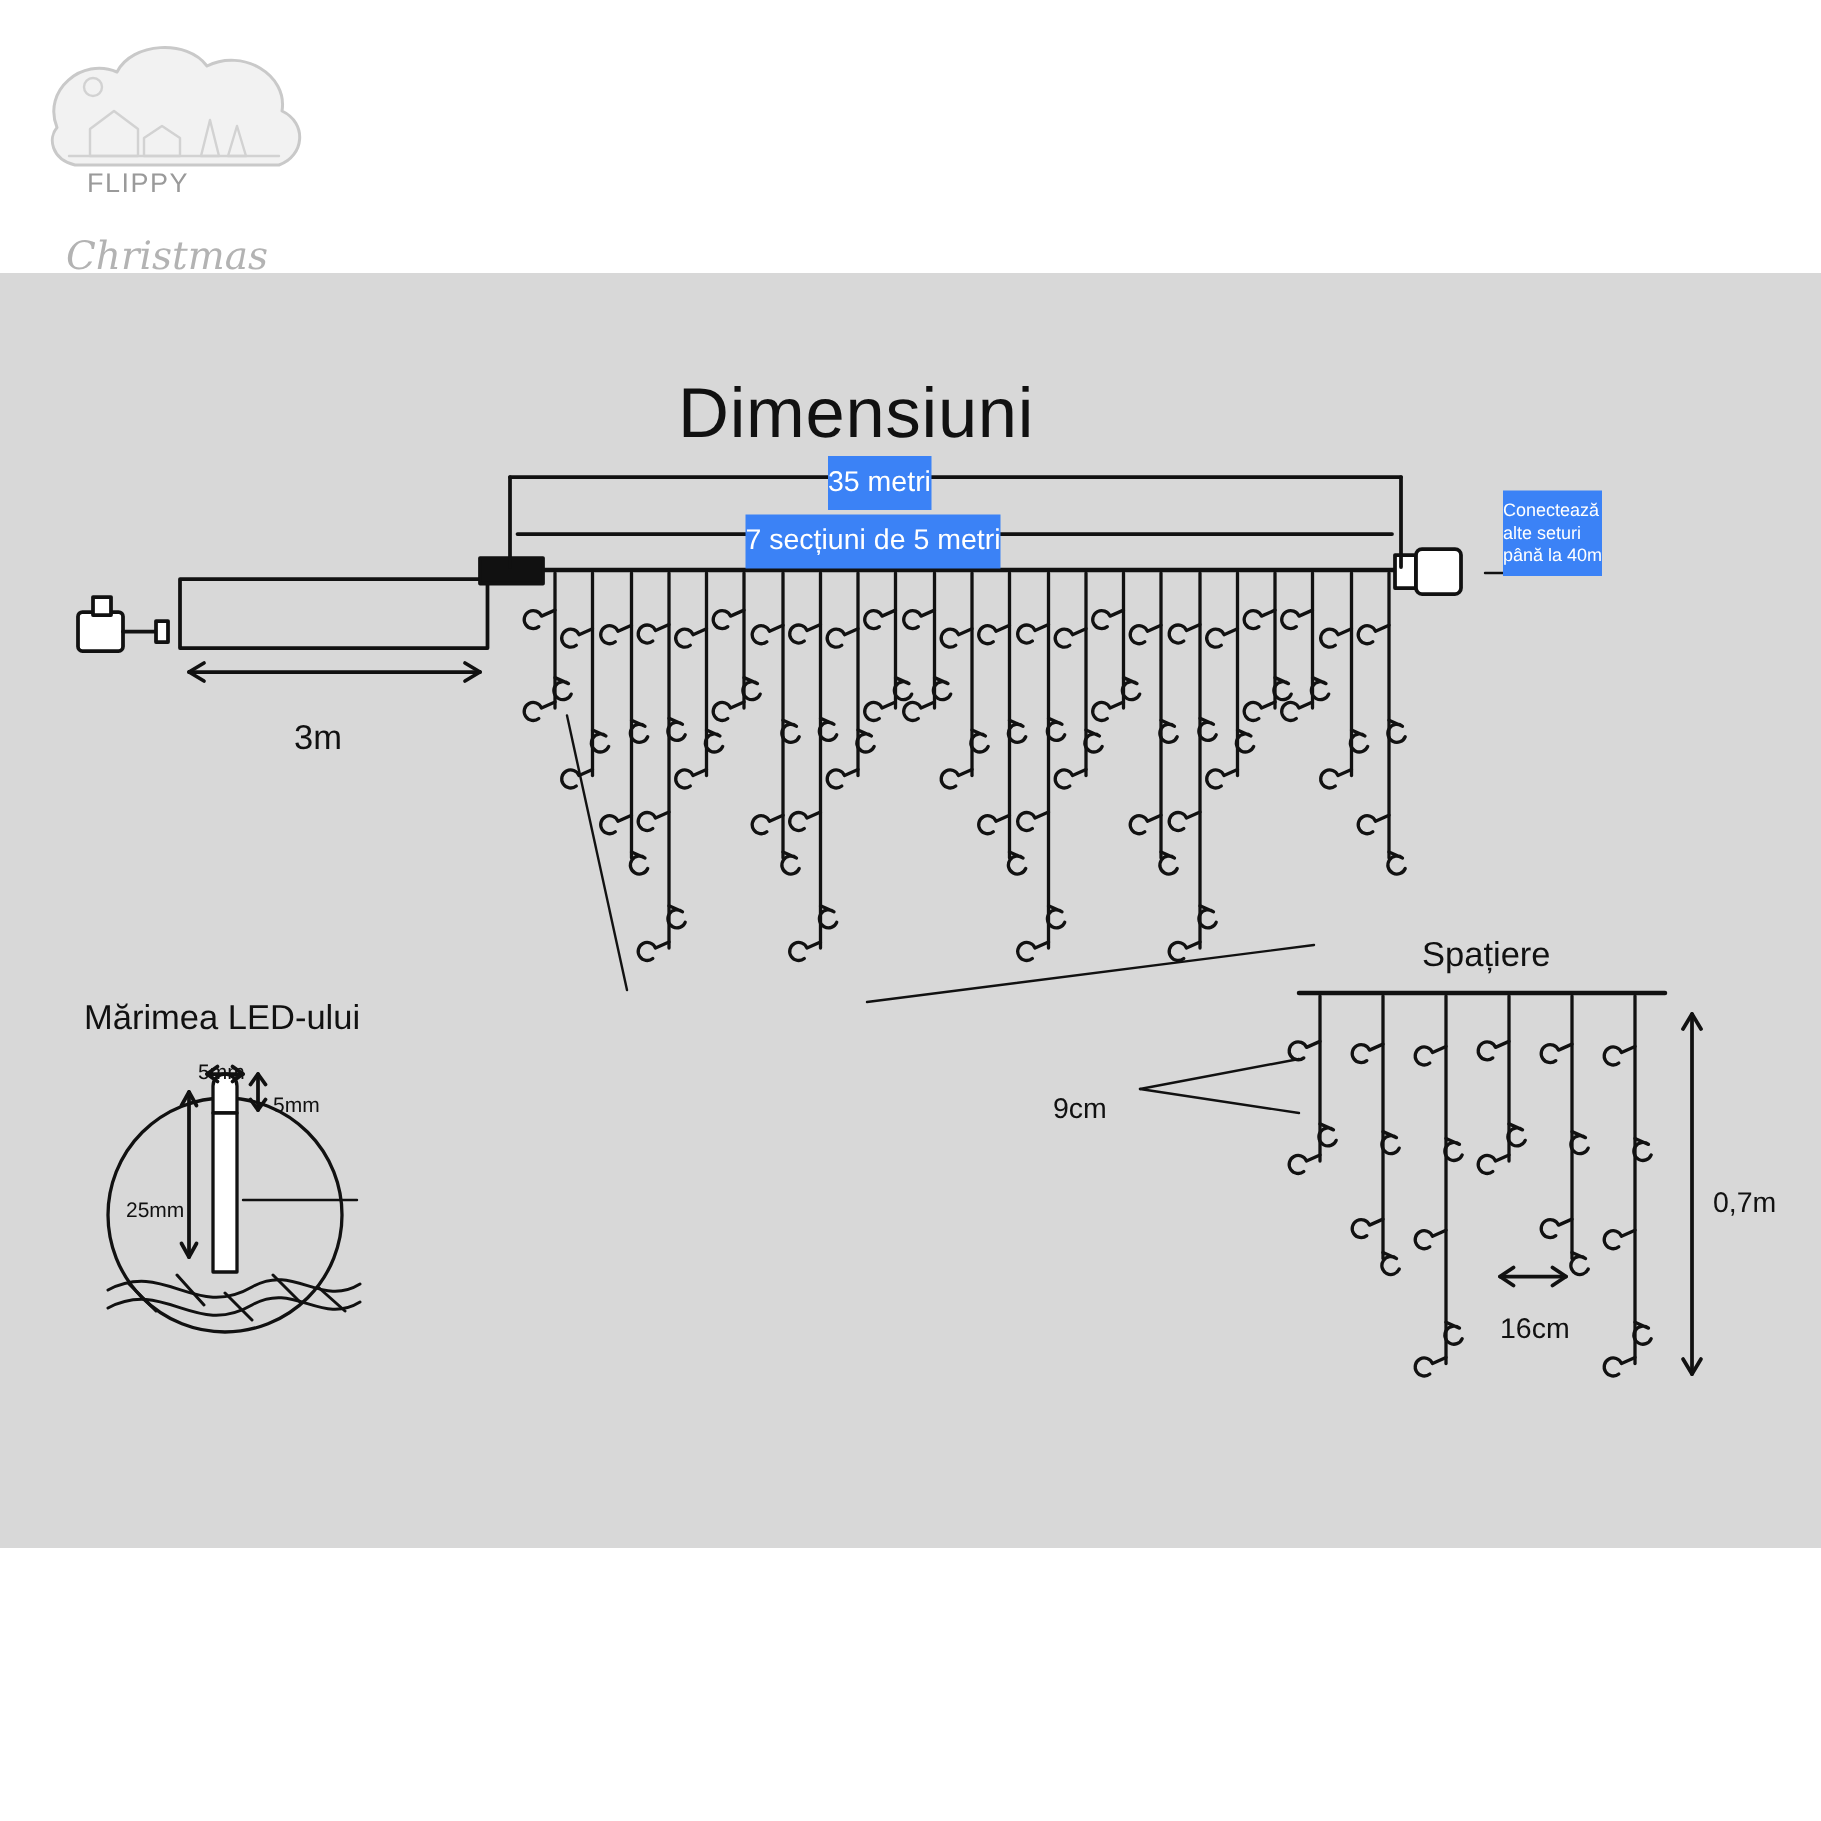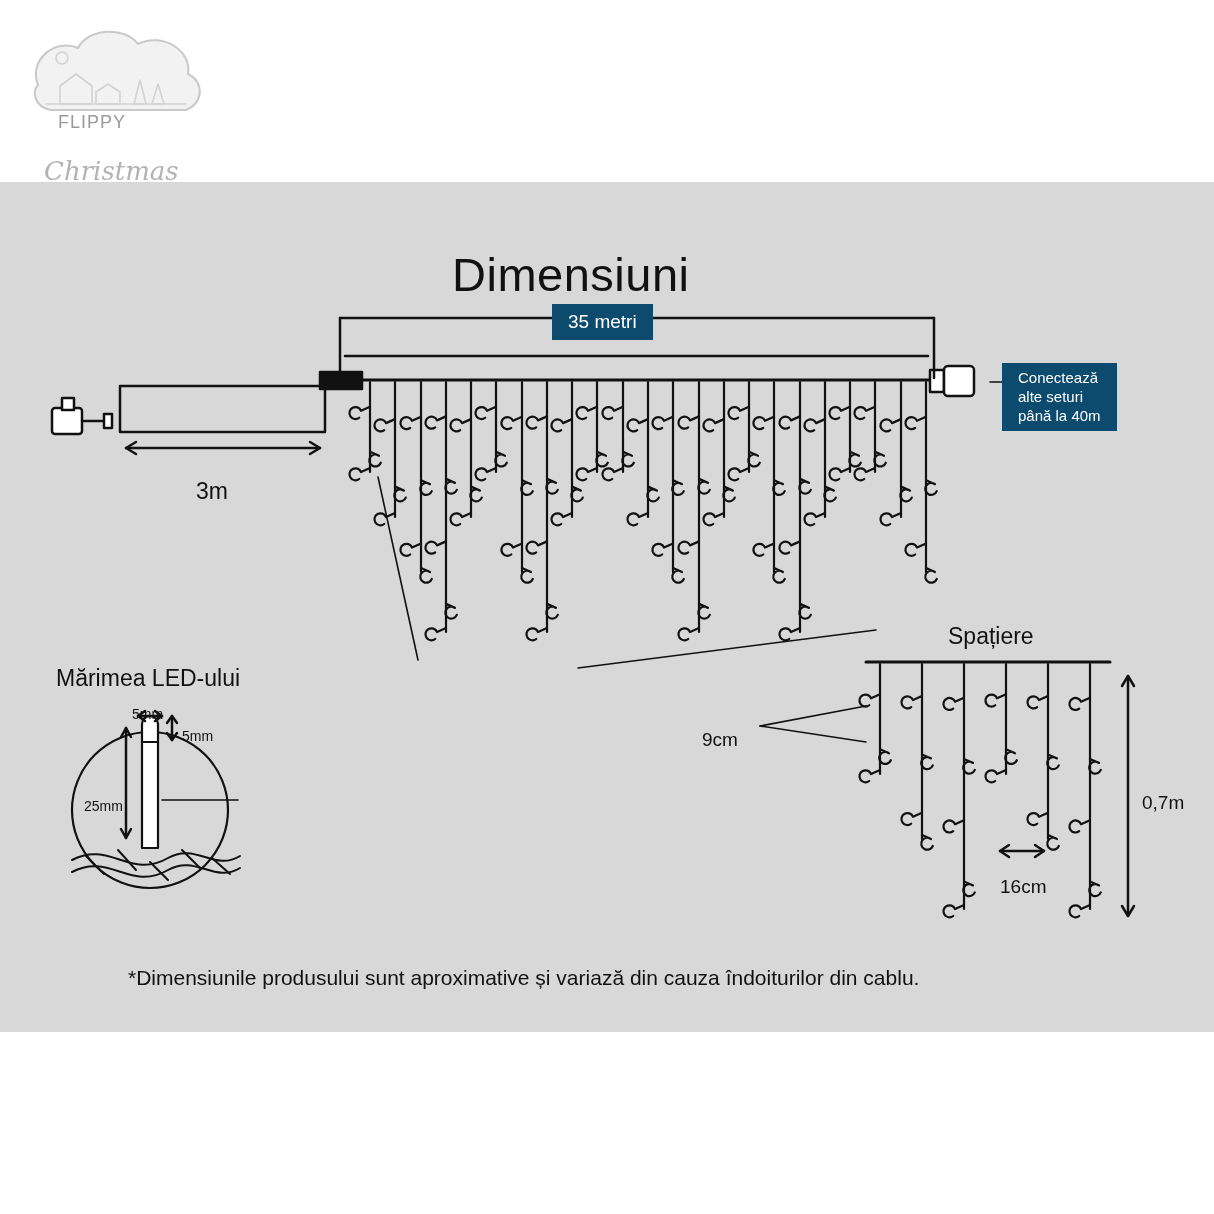--- a/index.html
+++ b/index.html
@@ -36,24 +36,24 @@
     white-space: pre;
   }
   .title {
     font-size: 47px;
     color: #111;
     letter-spacing: 0.5px;
     margin-top: 15px;
   }
   .chip {
     position: absolute;
-    background: #0c4a6e;
+    background: #3b82f6;
     color: #ffffff;
     font-size: 17px;
-    padding: 6px 16px;
+    padding: 6px 0;
     line-height: 1.25;
     white-space: pre;
   }
   .chip.center { text-align: center; }
   .plain {
     position: absolute;
     color: #111111;
     font-size: 17px;
     white-space: pre;
     margin-top: 16px;
@@ -331,33 +331,33 @@
   </svg>
 
   <div class="txt title" style="left:452px; top:232px;">Dimensiuni</div>
 
   <div class="logo">
     <div class="logo-text1">FLIPPY</div>
     <div class="logo-text2">Christmas</div>
   </div>
 
   <div class="chip center" style="left:552px; top:304px; font-size:19px;">35 metri</div>
+  <div class="chip center" style="left:497px; top:343px; font-size:19px;">7 secțiuni de 5 metri</div>
 
   <div class="plain big" style="left:196px; top:462px;">3m</div>
 
-  <div class="chip" style="left:1002px; top:327px; font-size:15px;margin-top:36px;">Conectează
+  <div class="chip" style="left:1002px; top:327px; font-size:12px;">Conectează
 alte seturi
 până la 40m</div>
 
 
   <div class="plain big" style="left:948px; top:607px;">Spațiere</div>
   <div class="plain" style="left:702px; top:713px; font-size:19px;">9cm</div>
   <div class="plain" style="left:1000px; top:860px; font-size:19px;">16cm</div>
   <div class="plain" style="left:1142px; top:776px; font-size:19px;">0,7m</div>
 
   <div class="plain big" style="left:56px; top:649px;">Mărimea LED-ului</div>
   <div class="plain small" style="left:132px; top:690px;">5mm</div>
   <div class="plain small" style="left:182px; top:712px;">5mm</div>
   <div class="plain small" style="left:84px; top:782px;">25mm</div>
 
-  <div class="footnote" style="left:128px; top:966px;">*Dimensiunile produsului sunt aproximative și variază din cauza îndoiturilor din cablu.</div>
 
 </div>
 
 </body></html>

